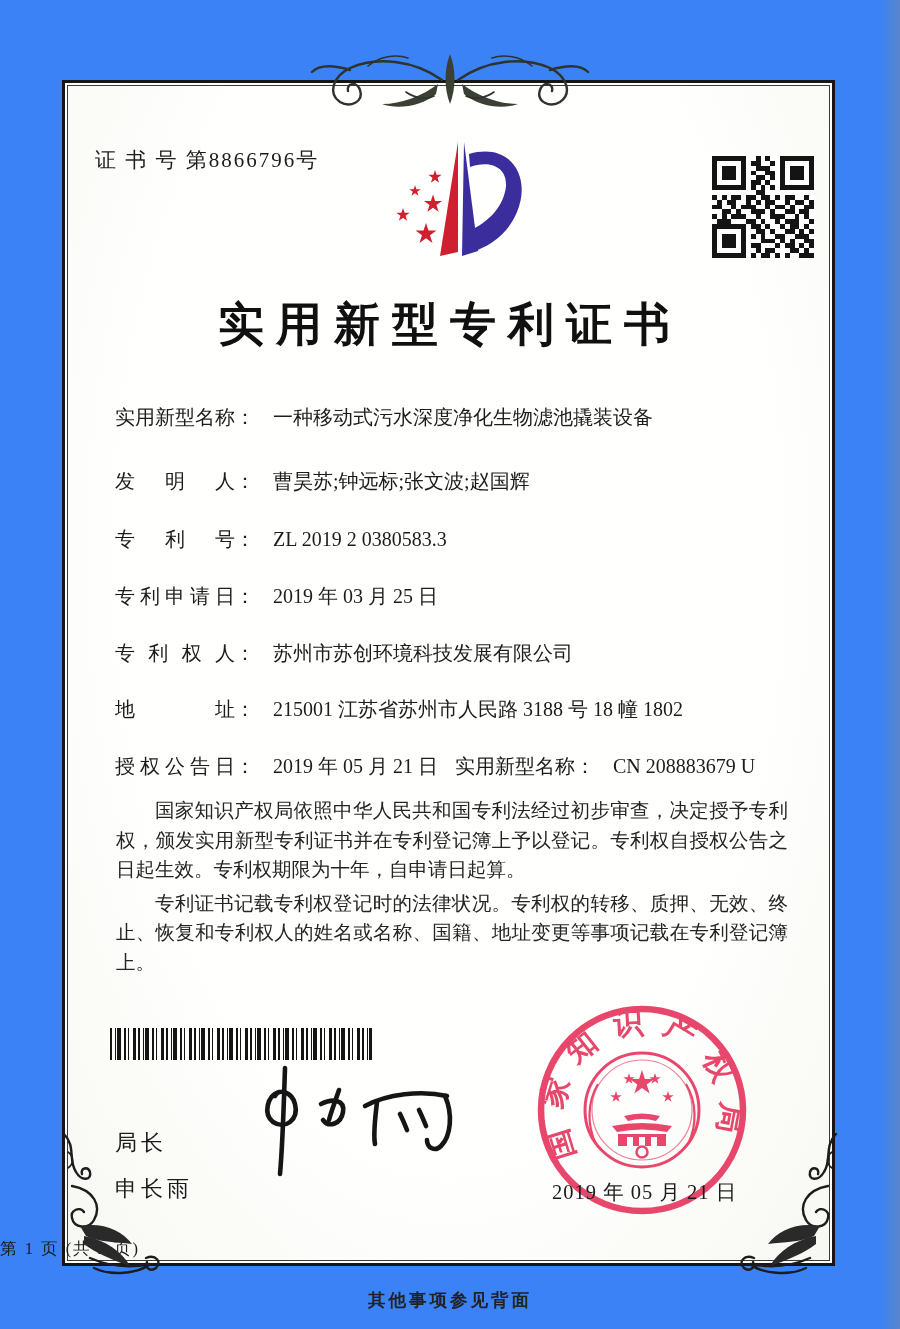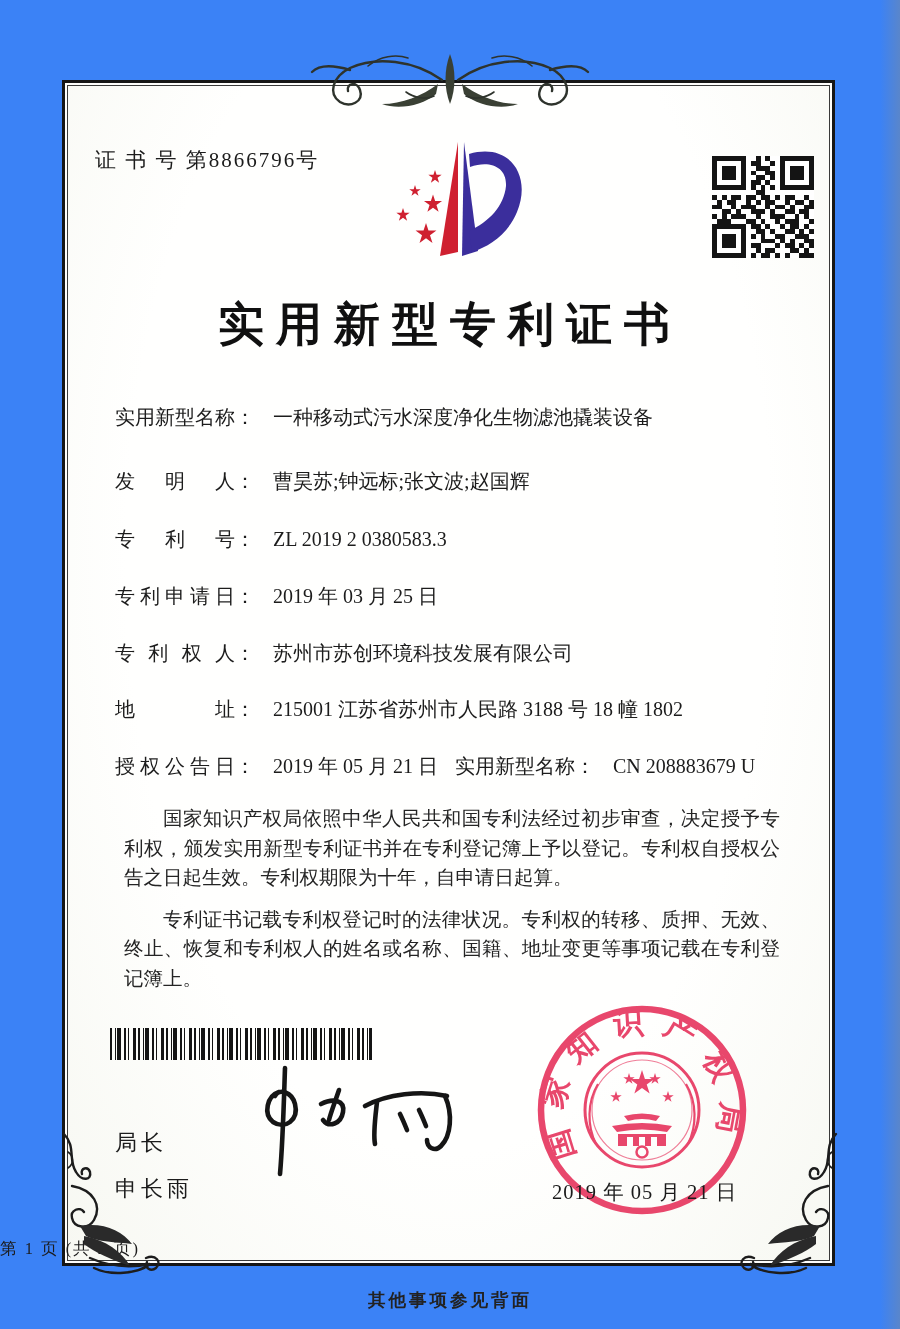--- a/index.html
+++ b/index.html
@@ -23,21 +23,21 @@
     background:radial-gradient(ellipse at 50% 40%, #fffffe 60%, #f7f8f2 100%);
   }
   .abs{position:absolute;}
   .cert-no{left:95px;top:146px;font-size:21px;letter-spacing:2px;}
   .title{left:0;top:294px;width:900px;text-align:center;font-size:46px;font-weight:700;letter-spacing:12px;color:#101010;}
   .frow{position:absolute;left:115px;width:690px;height:30px;font-size:20px;white-space:nowrap;}
   .flabel{display:inline-block;width:120px;text-align:justify;text-align-last:justify;vertical-align:bottom;}
   .fvalue{margin-left:18px;}
   .fcell2{position:absolute;left:340px;top:0;}
   .paras{left:112px;top:792px;width:680px;font-size:19.5px;line-height:29.5px;text-align:justify;color:#242424;}
-  .paras p{margin:12px;text-indent:2em;}
+  .paras p{margin:4px;text-indent:2em;}
   .barcode{
     left:110px;top:1028px;width:262px;height:32px;
     background:repeating-linear-gradient(90deg,
       #141414 0 2px, transparent 2px 5px,
       #141414 5px 6px, transparent 6px 7px,
       #141414 7px 11px, transparent 11px 14px,
       #141414 14px 16px, transparent 16px 18px,
       #141414 18px 19px, transparent 19px 23px,
       #141414 23px 26px, transparent 26px 28px);
   }

